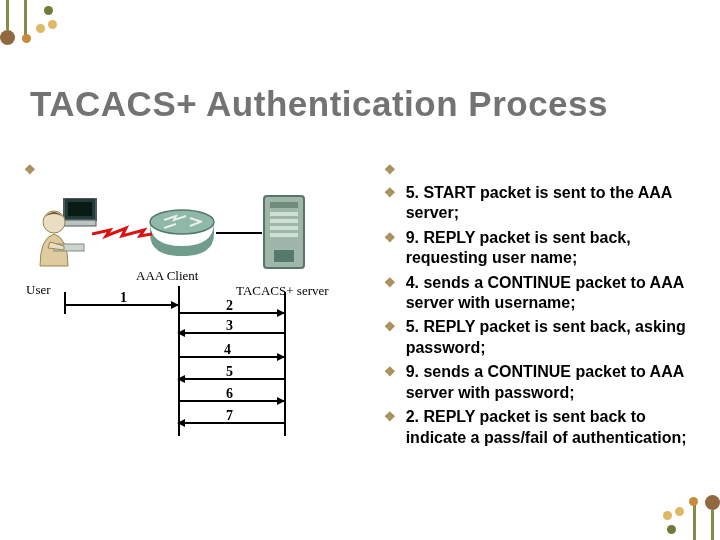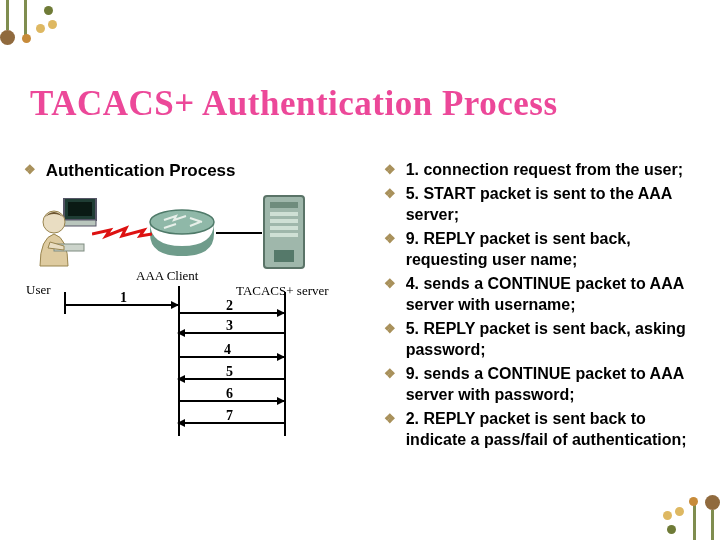--- a/index.html
+++ b/index.html
@@ -37,23 +37,23 @@
     position: absolute;
     inset: 0;
     padding: 0;
   }
   .title {
     position: absolute;
     top: 84px;
     left: 30px;
     font-size: 35px;
     font-weight: 700;
-    font-family: Liberation Serif, serif;
+    font-family: Liberation Sans, sans-serif;
     letter-spacing: 0.5px;
-    color: #ec4899;
+    color: #737373;
   }
 
   .body-area {
     position: absolute;
     top: 160px;
     left: 24px;
     right: 18px;
     bottom: 18px;
     display: flex;
     gap: 22px;
@@ -158,21 +158,20 @@
 
 <div class="slide">
 
   <div class="title">TACACS+ Authentication Process</div>
 
   <div class="body-area">
 
     <div class="left-col">
       <div class="bullet-line">
         <span class="bullet-mark">❖</span>
-        <span>Authentication Process</span>
       </div>
 
       <div class="diagram">
 
         <div class="user-fig">
           <svg viewBox="0 0 68 74" width="68" height="74">
 
             <rect x="34" y="0" width="32" height="22" fill="#1f3d34" stroke="#556" stroke-width="2"></rect>
             <rect x="38" y="4" width="24" height="14" fill="#0a1a14"></rect>
             <rect x="34" y="22" width="32" height="6" fill="#b9c6bd" stroke="#556"></rect>
@@ -241,21 +240,20 @@
         <div class="seq-num" style="left:202px;top:194px">6</div>
 
         <div class="seq-hline arrow-l" style="left:154px;top:230px;width:106px"></div>
         <div class="seq-num" style="left:202px;top:216px">7</div>
       </div>
     </div>
 
     <div class="right-col">
       <div class="bullet-line">
         <span class="bullet-mark">❖</span>
-        <span>1. connection request from the user;</span>
       </div>
       <div class="bullet-line">
         <span class="bullet-mark">❖</span>
         <span>5. START packet is sent to the AAA server;</span>
       </div>
       <div class="bullet-line">
         <span class="bullet-mark">❖</span>
         <span>9. REPLY packet is sent back, requesting user name;</span>
       </div>
       <div class="bullet-line">

